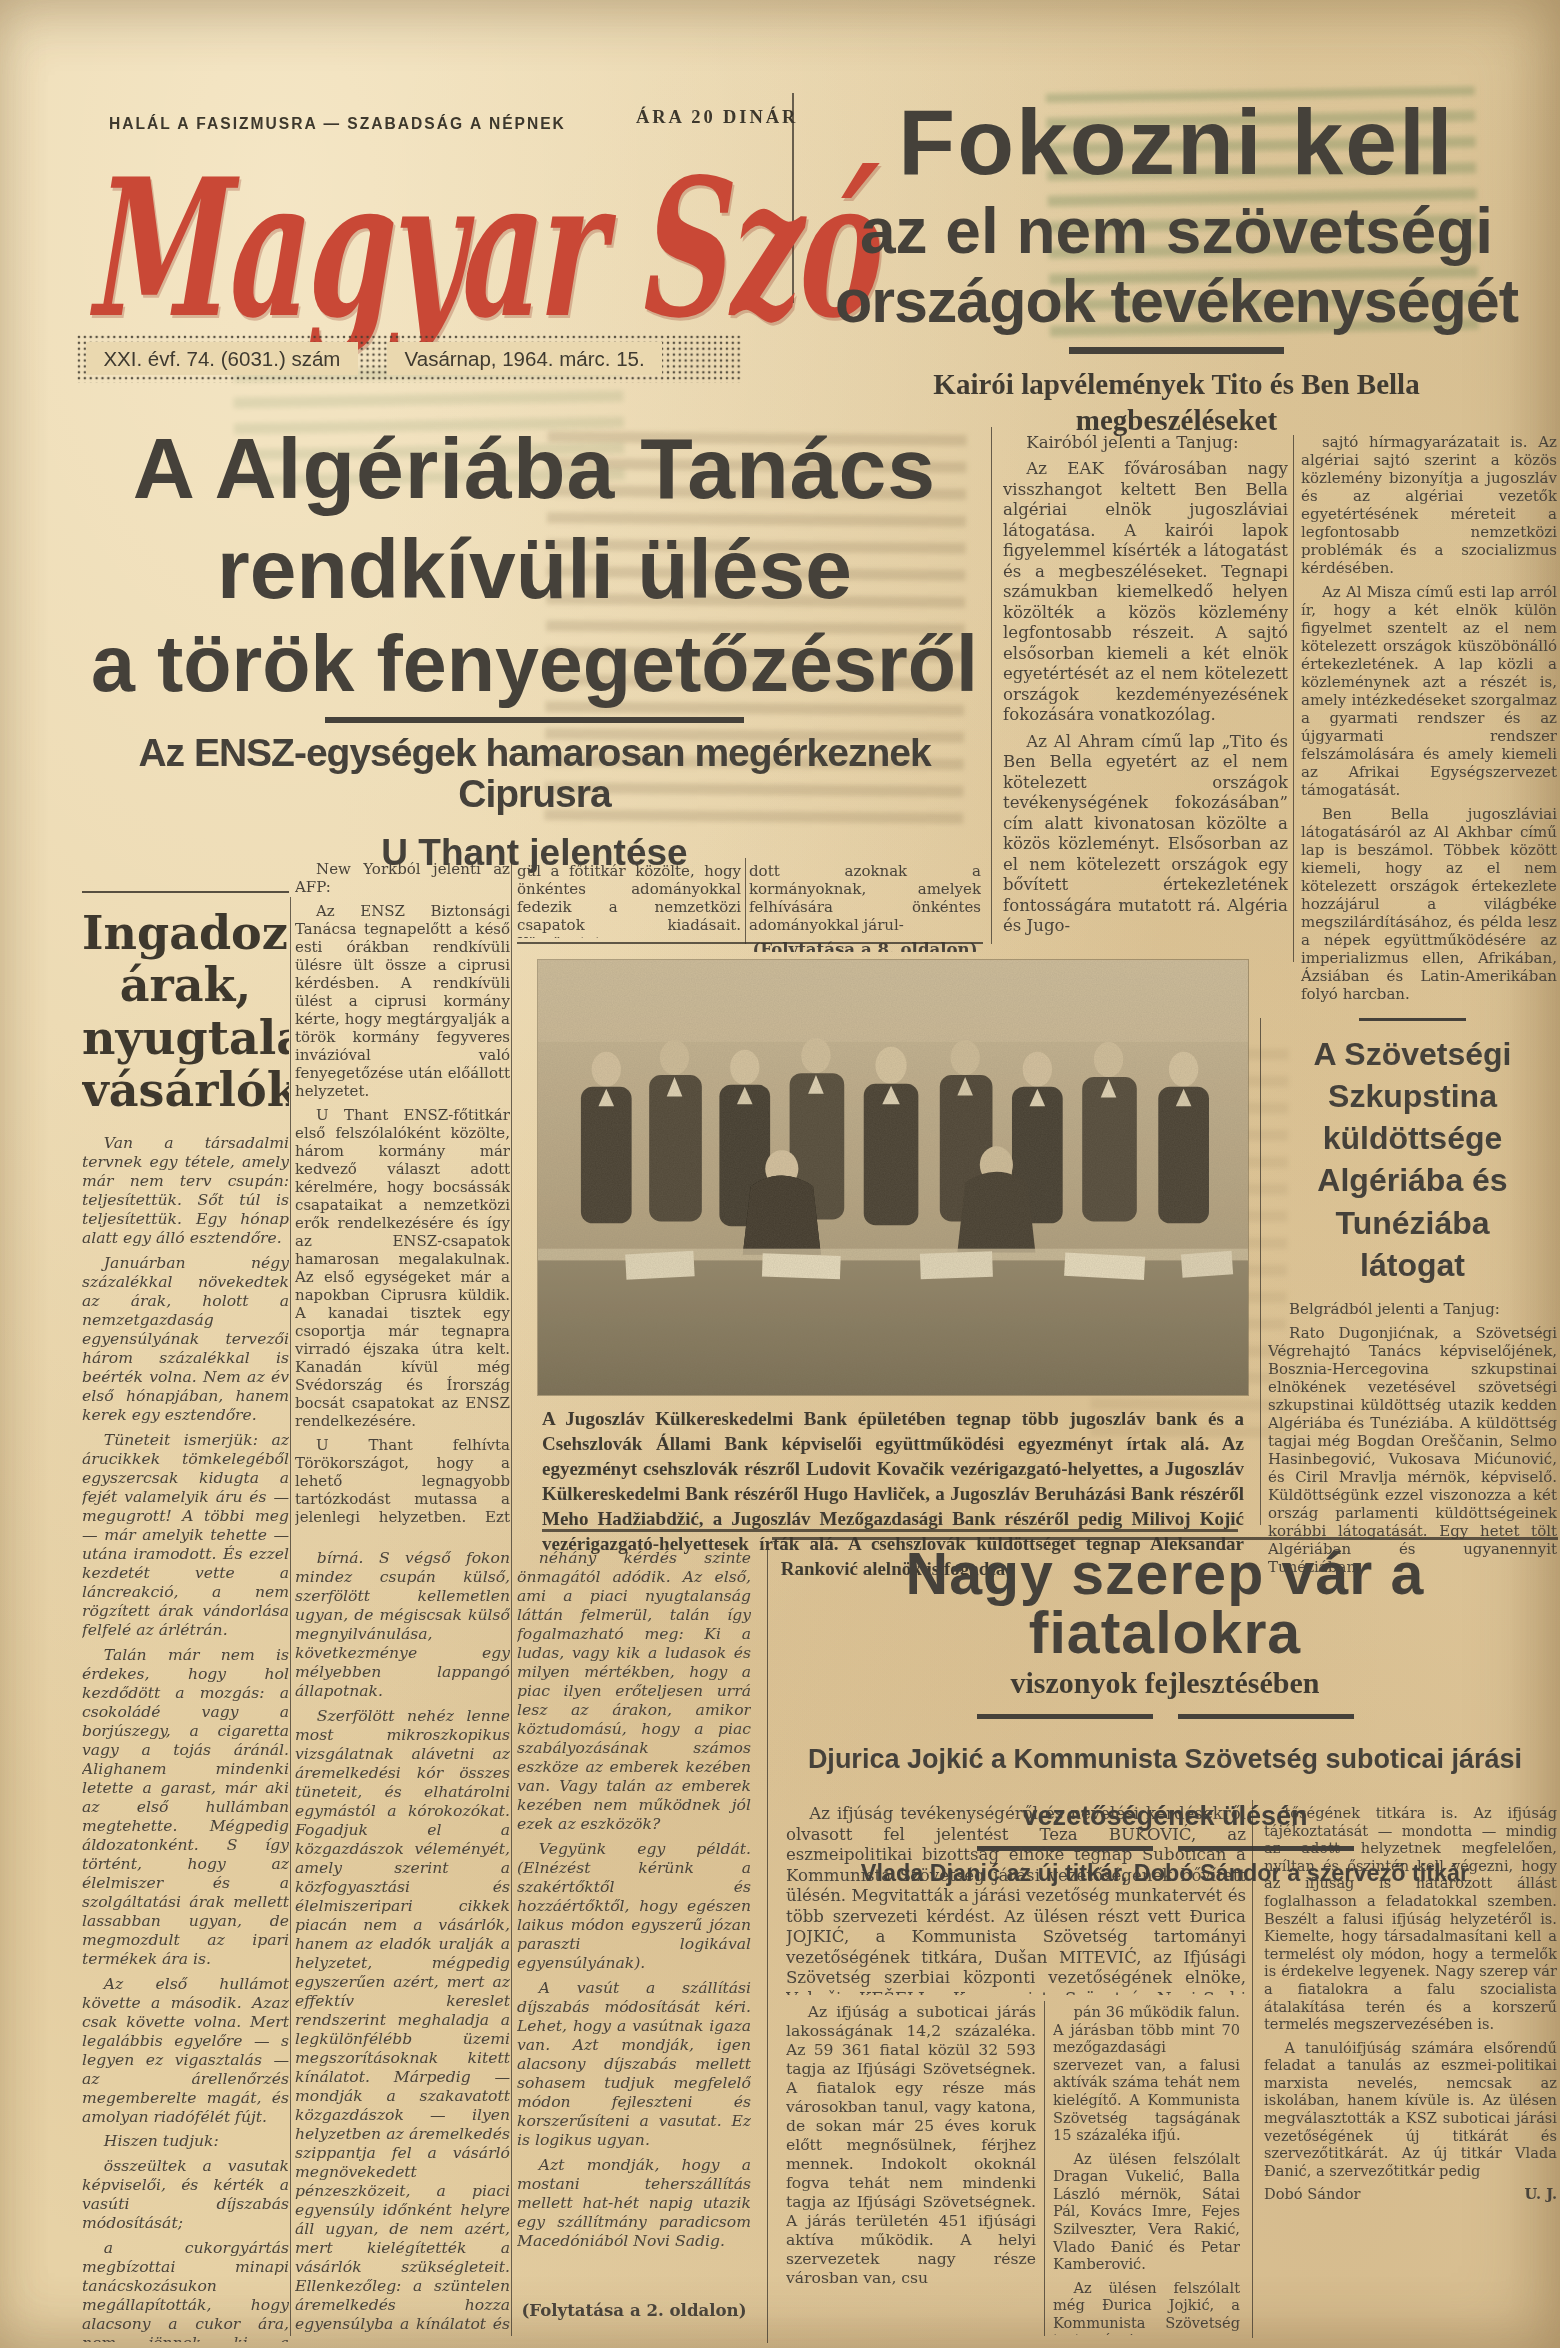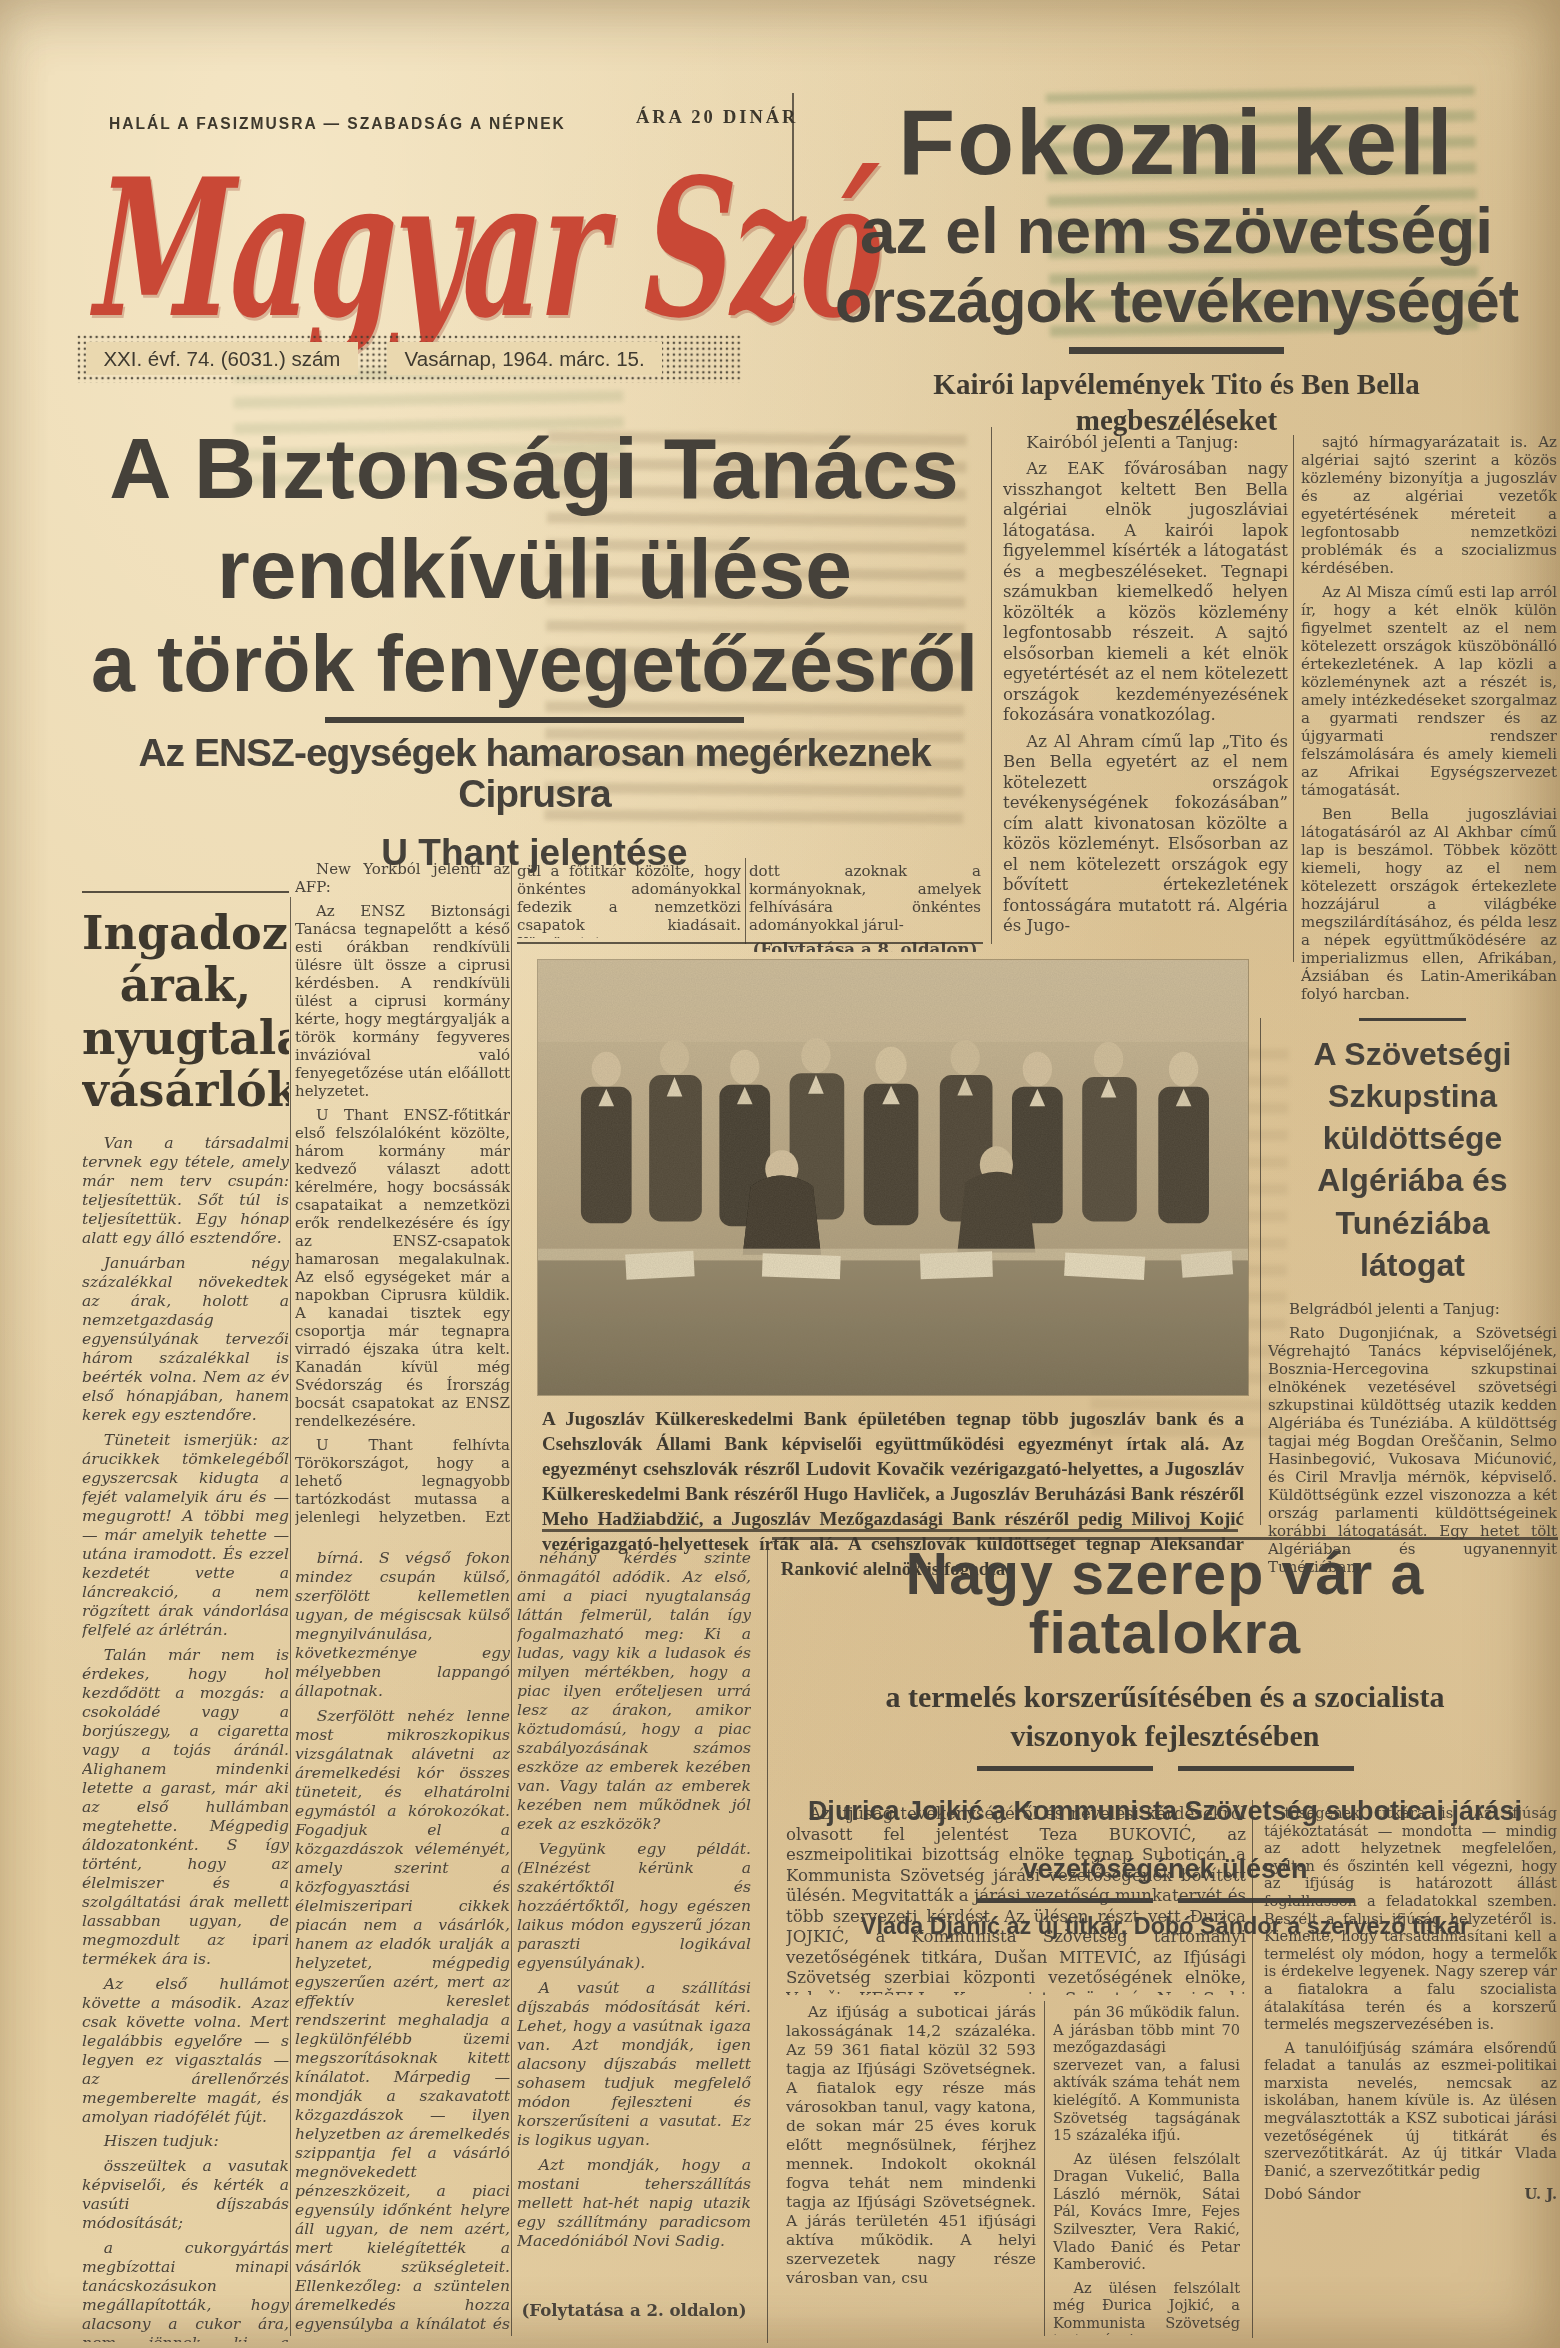--- a/index.html
+++ b/index.html
@@ -100,21 +100,21 @@
   <div class="abs headblock" style="left:795px;top:96px;width:763px;">
     <div class="h-fokozni1">Fokozni kell</div>
     <div class="h-fokozni2">az el nem szövetségi</div>
     <div class="h-fokozni3">országok tevékenységét</div>
     <div class="underline-bar"></div>
     <div class="h-sub-serif">Kairói lapvélemények Tito és Ben Bella</div>
     <div class="h-sub-serif">megbeszéléseket</div>
   </div>
 
   <div class="abs headblock" style="left:82px;top:425px;width:905px;">
-    <div class="h-main1">A Biztonsági Tanács</div>
+    <div class="h-main1">A Algériába Tanács</div>
     <div class="h-main2">rendkívüli ülése</div>
     <div class="h-main3">a török fenyegetőzésről</div>
     <div class="underline-main"></div>
     <div class="h-ensz">Az ENSZ-egységek hamarosan megérkeznek Ciprusra</div>
     <div class="h-uthant">U Thant jelentése</div>
   </div>
 
   <div class="abs col col1-rule" style="left:82px;top:891px;width:207px;height:1449px;">
     <div class="opinion-head">Ingadozó árak, nyugtalan vásárlók</div>
     <div class="body-s ital">
@@ -272,21 +272,20 @@
       <p>néhány kérdés szinte önmagától adódik. Az első, ami a piaci nyugtalanság láttán felmerül, talán így fogalmazható meg: Ki a ludas, vagy kik a ludasok és milyen mértékben, hogy a piac ilyen erőteljesen urrá lesz az árakon, amikor köztudomású, hogy a piac szabályozásának számos eszköze az emberek kezében van. Vagy talán az emberek kezében nem működnek jól ezek az eszközök?</p>
       <p>Vegyünk egy példát. (Elnézést kérünk a szakértőktől és hozzáértőktől, hogy egészen laikus módon egyszerű józan paraszti logikával egyensúlyának).</p>
       <p>A vasút a szállítási díjszabás módosítását kéri. Lehet, hogy a vasútnak igaza van. Azt mondják, igen alacsony díjszabás mellett sohasem tudjuk megfelelő módon fejleszteni és korszerűsíteni a vasutat. Ez is logikus ugyan.</p>
       <p>Azt mondják, hogy a mostani teherszállítás mellett hat-hét napig utazik egy szállítmány paradicsom Macedóniából Novi Sadig.</p>
     </div>
   <div class="abs cont-note" style="left:517px;top:2300px;width:234px;">(Folytatása a 2. oldalon)</div>
 
   <div class="abs hrule" style="left:772px;top:1537px;width:786px;height:2.9px;"></div>
   <div class="abs headblock" style="left:772px;top:1545px;width:786px;">
     <div class="youth-title">Nagy szerep vár a fiatalokra</div>
-    <div class="youth-deck" style="margin-top:13.7px;">a termelés korszerűsítésében és a szocialista</div>
     <div class="youth-deck">viszonyok fejlesztésében</div>
     <div class="dbl-rule">
         <span></span>
         <span></span>
       </div>
     <div class="youth-kick">Djurica Jojkić a Kommunista Szövetség suboticai járási</div>
     <div class="youth-kick">vezetőségének ülésén</div>
     <div class="dbl-rule">
         <span></span>
         <span></span>

